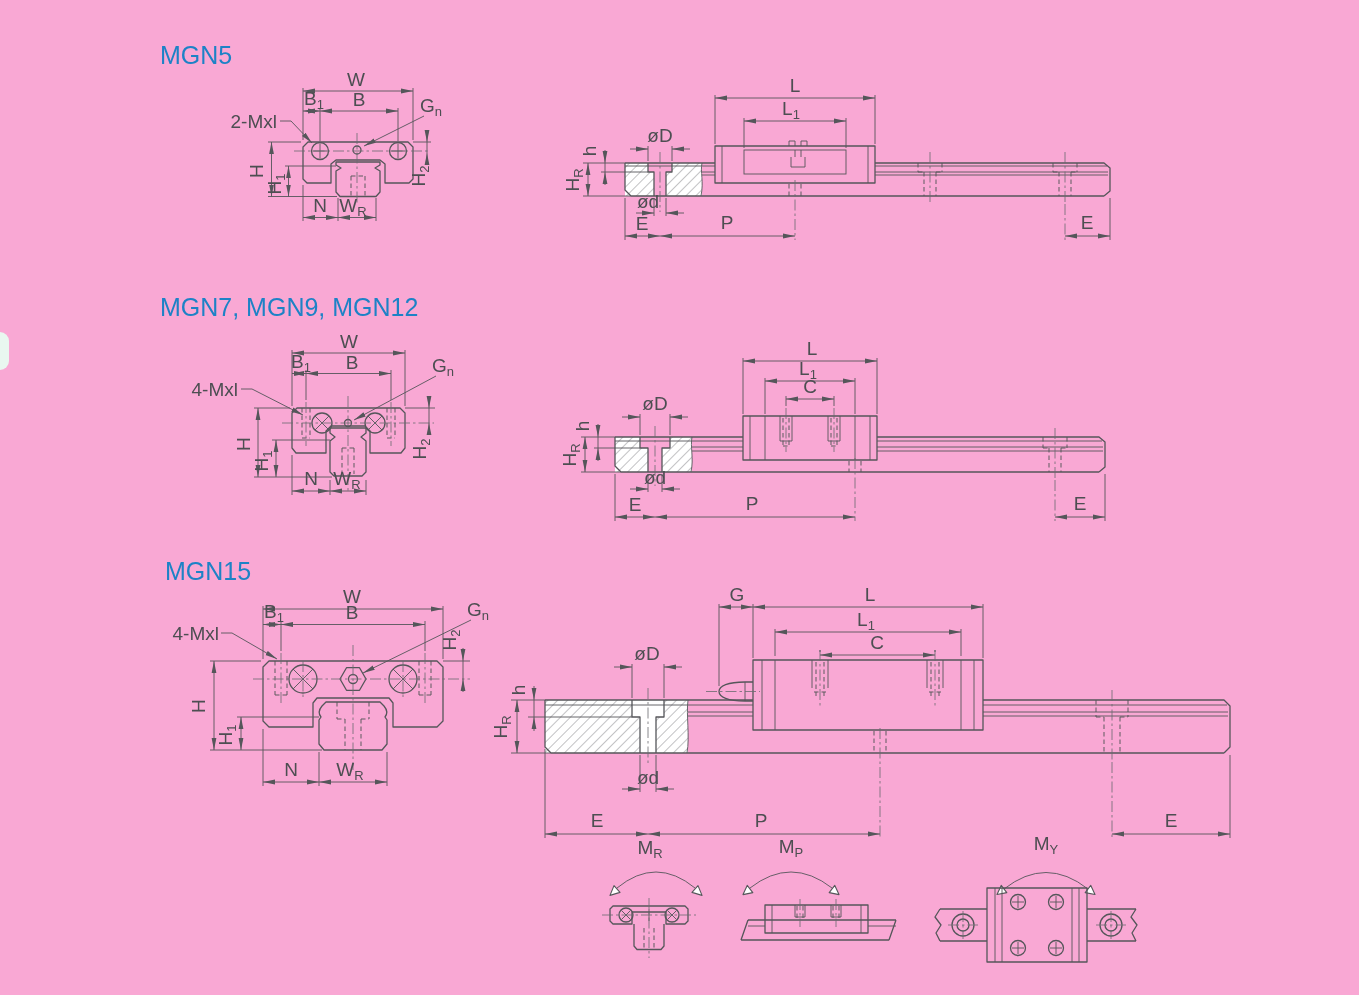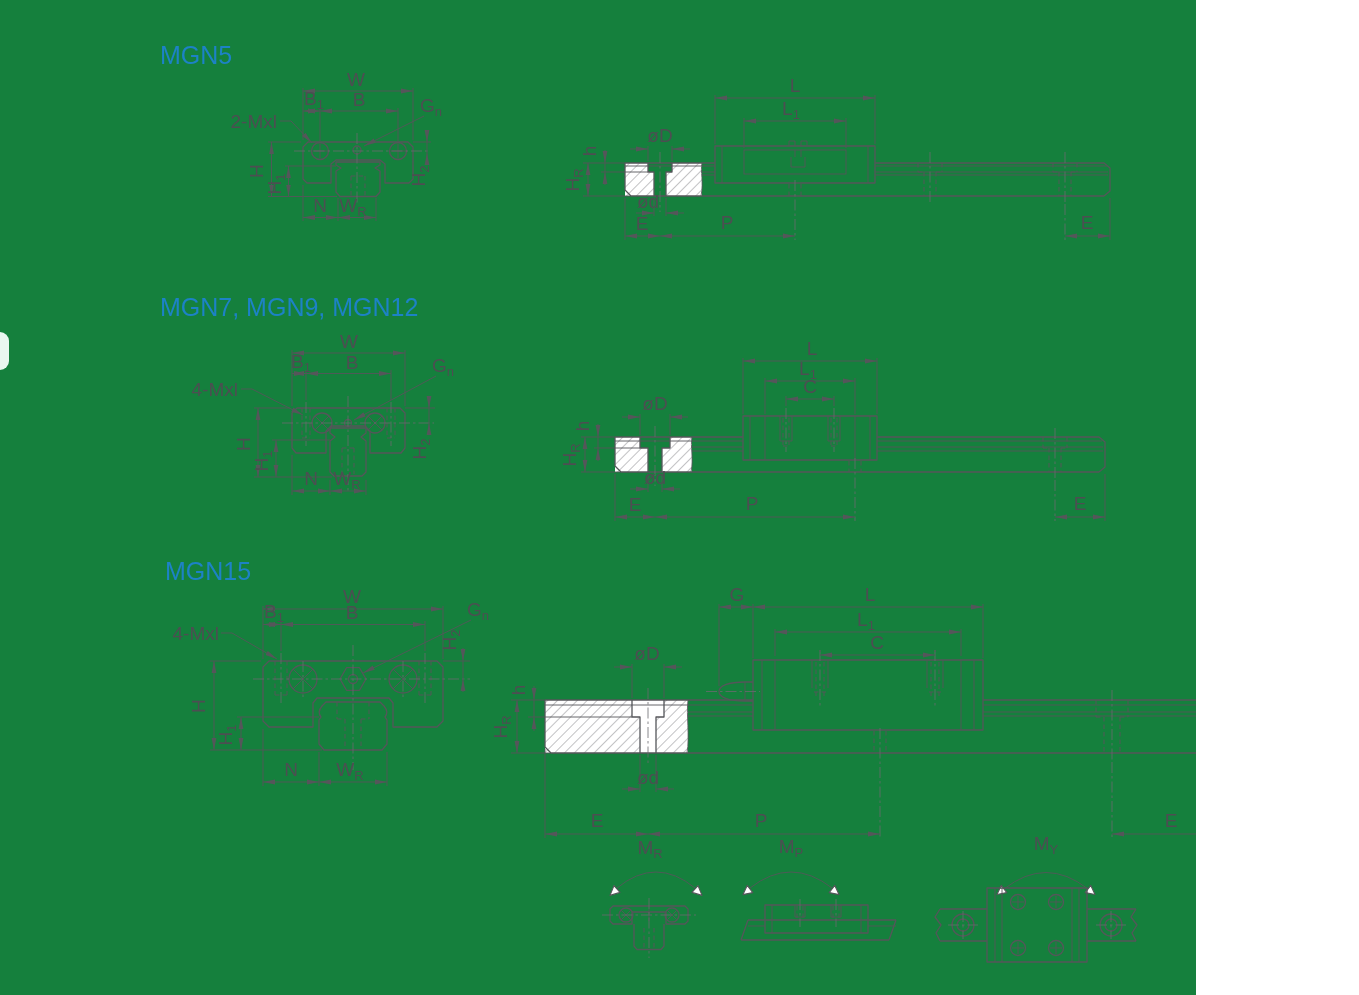--- a/index.html
+++ b/index.html
@@ -1,16 +1,16 @@
 <!DOCTYPE html>
 <html><head>
 <meta charset="utf-8">
 <style>
   html,body{margin:0;padding:0;background:#ffffff;}
-  .canvas{position:relative;width:1196px;height:995px;background:#15803d;overflow:hidden;
+  .canvas{position:relative;width:1359px;height:995px;background:#f9a8d4;overflow:hidden;
           font-family:"Liberation Sans",sans-serif;}
   .edge-mark{position:absolute;left:0;top:332px;width:9px;height:38px;background:#e9f7f0;
              border-radius:0 19px 19px 0;}
   svg{position:absolute;left:0;top:0;}
   .title{font:25px "Liberation Sans",sans-serif;fill:#1d82c6;}
   .dim{font:19px "Liberation Sans",sans-serif;fill:#4d4e52;}
   .sub{font-size:13px;}
   .ol{fill:none;stroke:#55565a;stroke-width:1.3;stroke-linejoin:round;}
   .tl{fill:none;stroke:#55565a;stroke-width:0.9;}
   .dl{fill:none;stroke:#55565a;stroke-width:0.9;}

